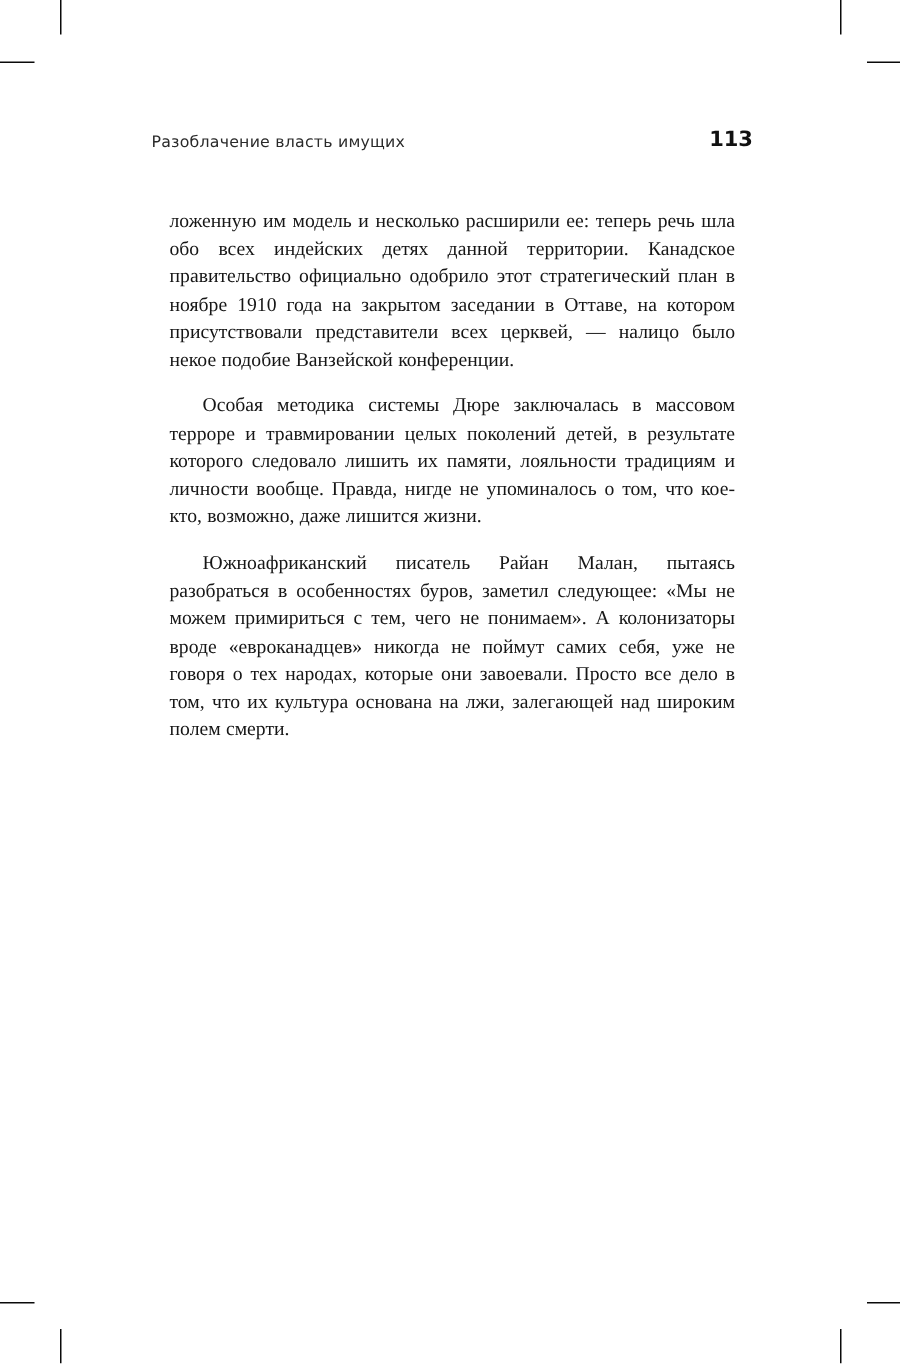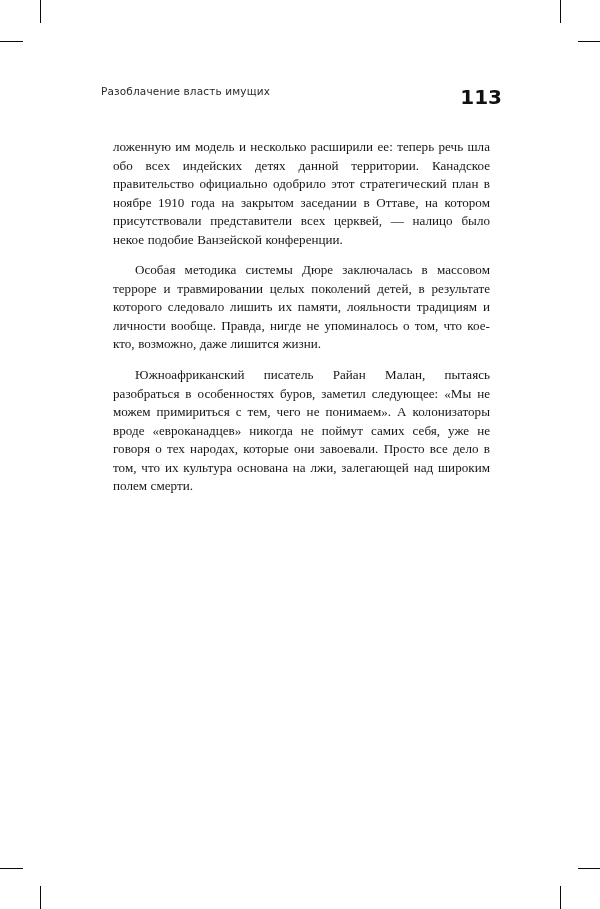--- a/index.html
+++ b/index.html
@@ -44,33 +44,33 @@
     height: 909px;
   }
 
   
   .runhead {
     position: absolute;
     top: 85px;
     left: 0;
     width: 100%;
     display: flex;
-    align-items: flex-start;
+    align-items: flex-end;
     justify-content: space-between;
     font-family: "DejaVu Sans", "Liberation Sans", sans-serif;
   }
   .runhead-title {
     font-size: 10.5px;
     letter-spacing: 0.15px;
     color: #2a2a2a;
     line-height: 1.2;
     white-space: nowrap;
   }
   .runhead-folio {
-    font-size: 20px;
+    font-size: 14px;
     font-weight: 700;
     color: #111111;
     line-height: 1.2;
   }
 
   
   .body-text {
     position: absolute;
     top: 126px;
     left: 0;

